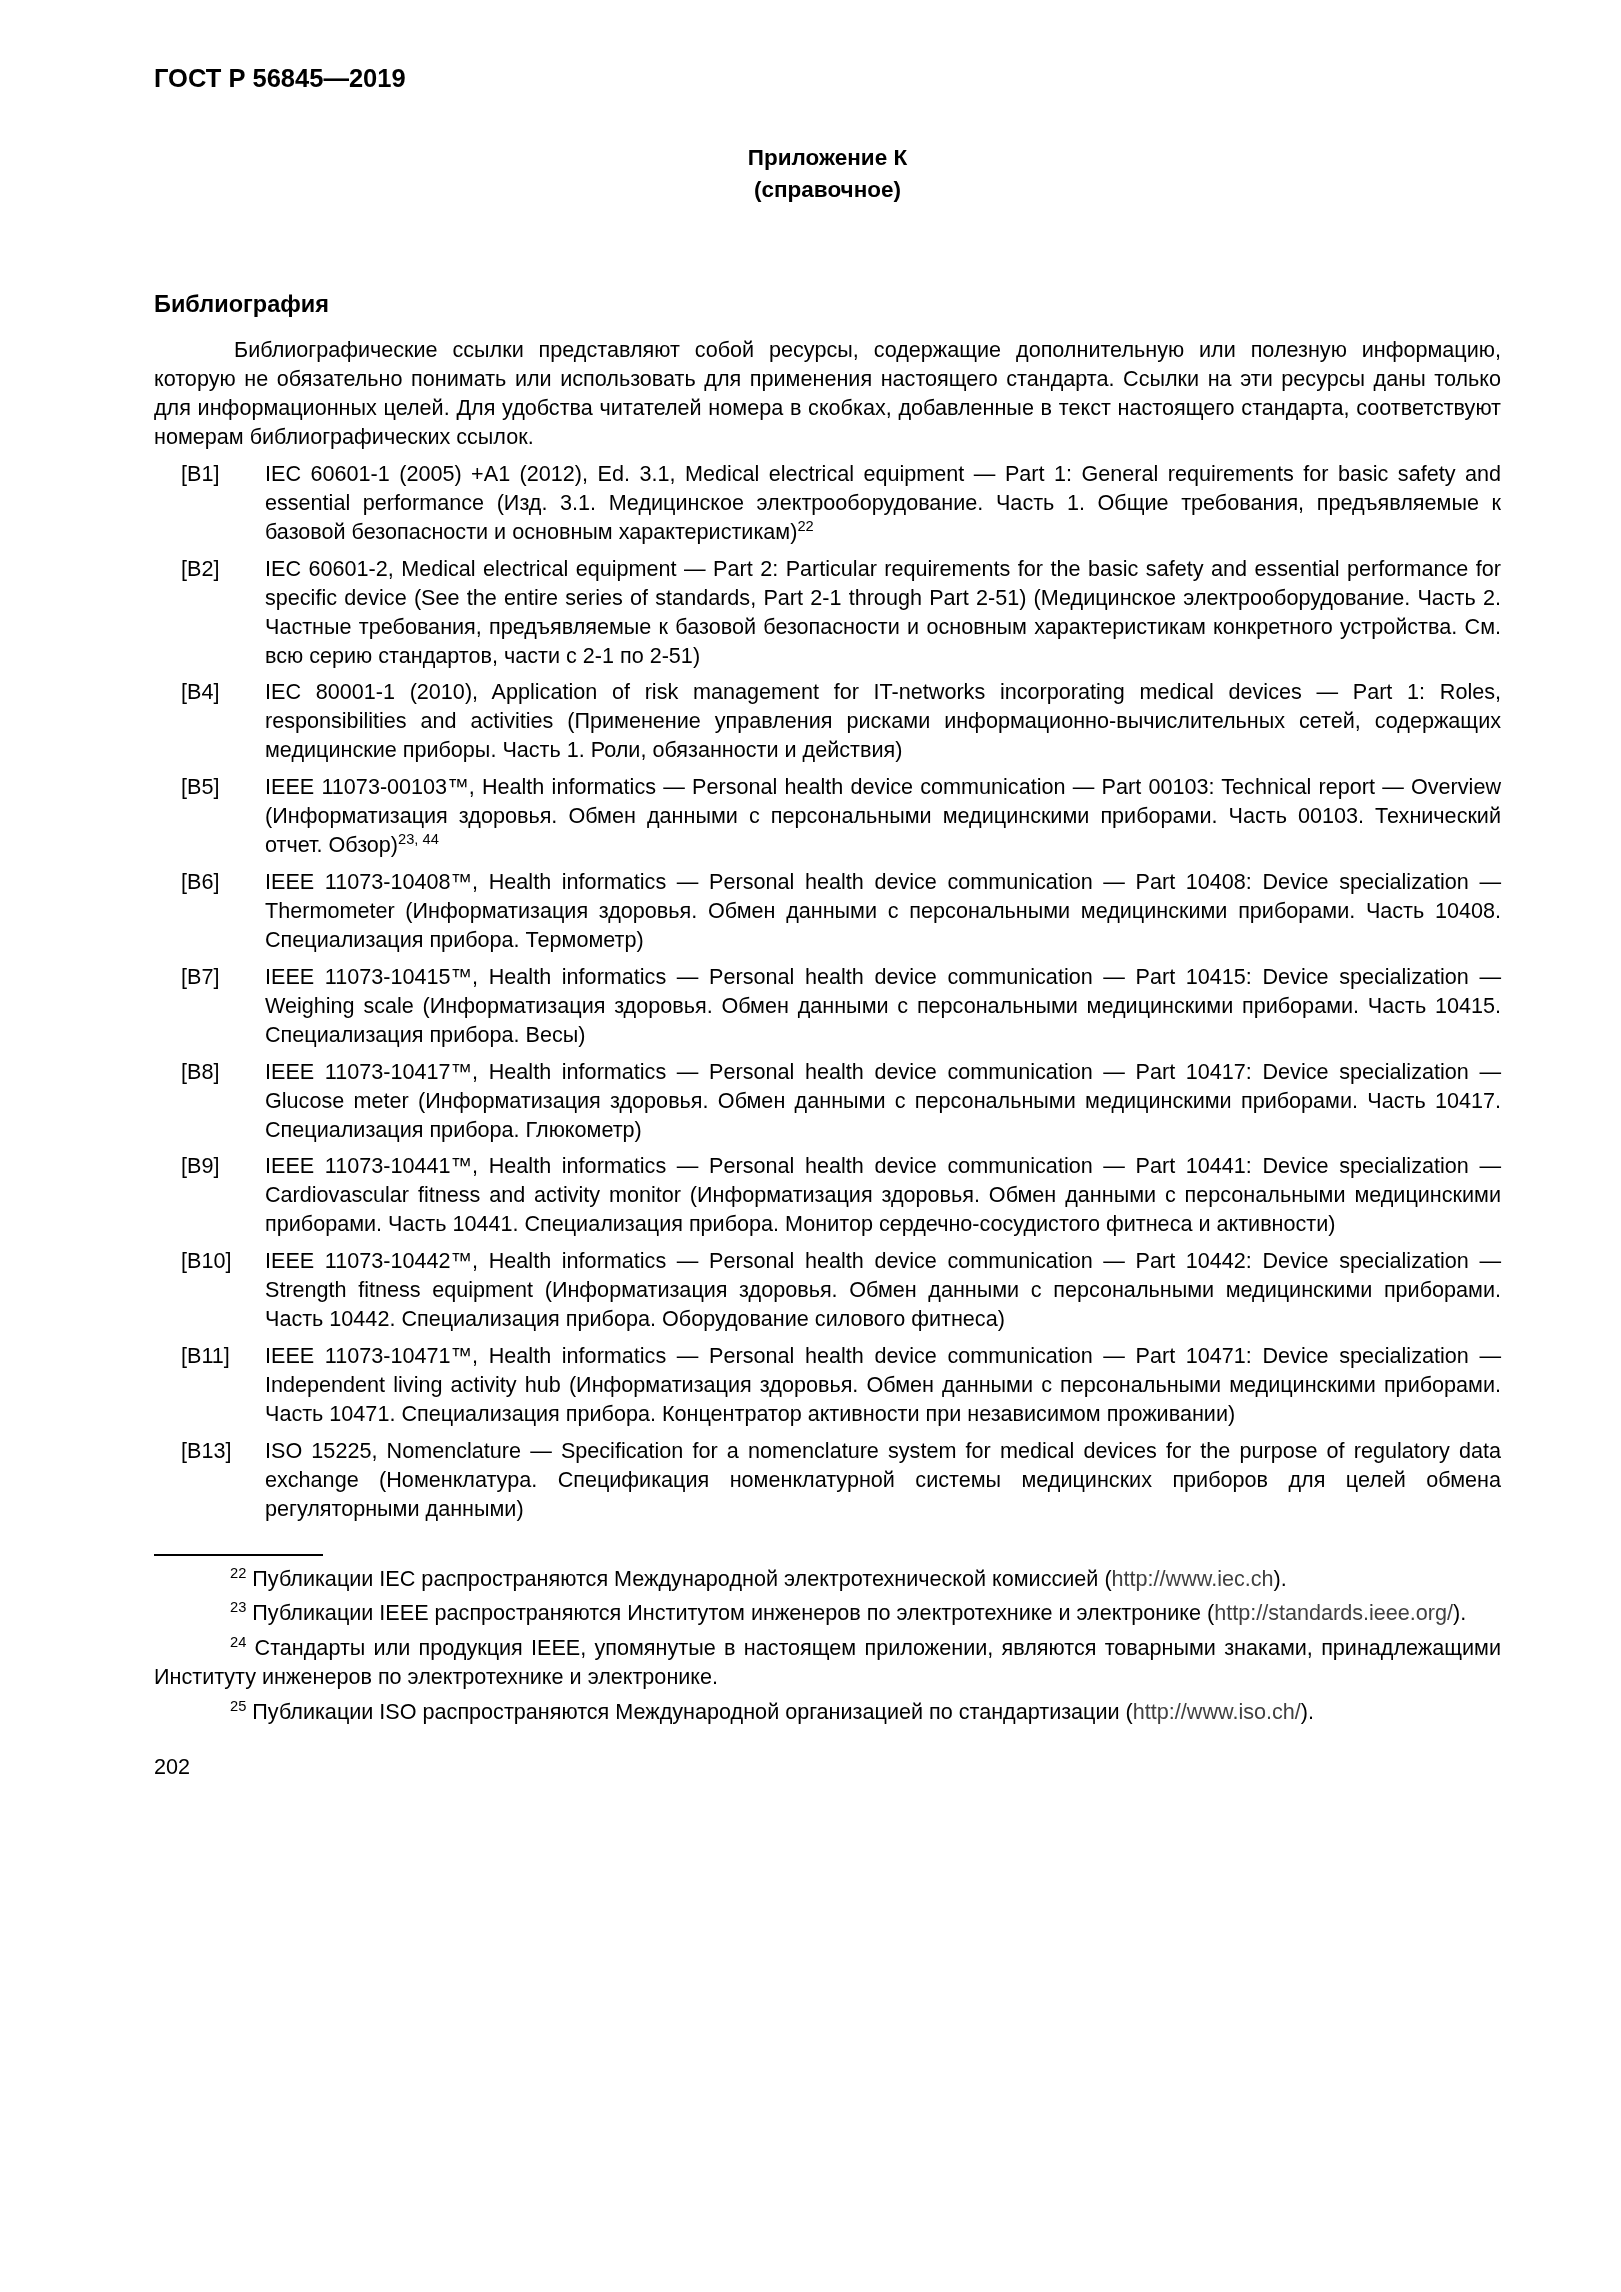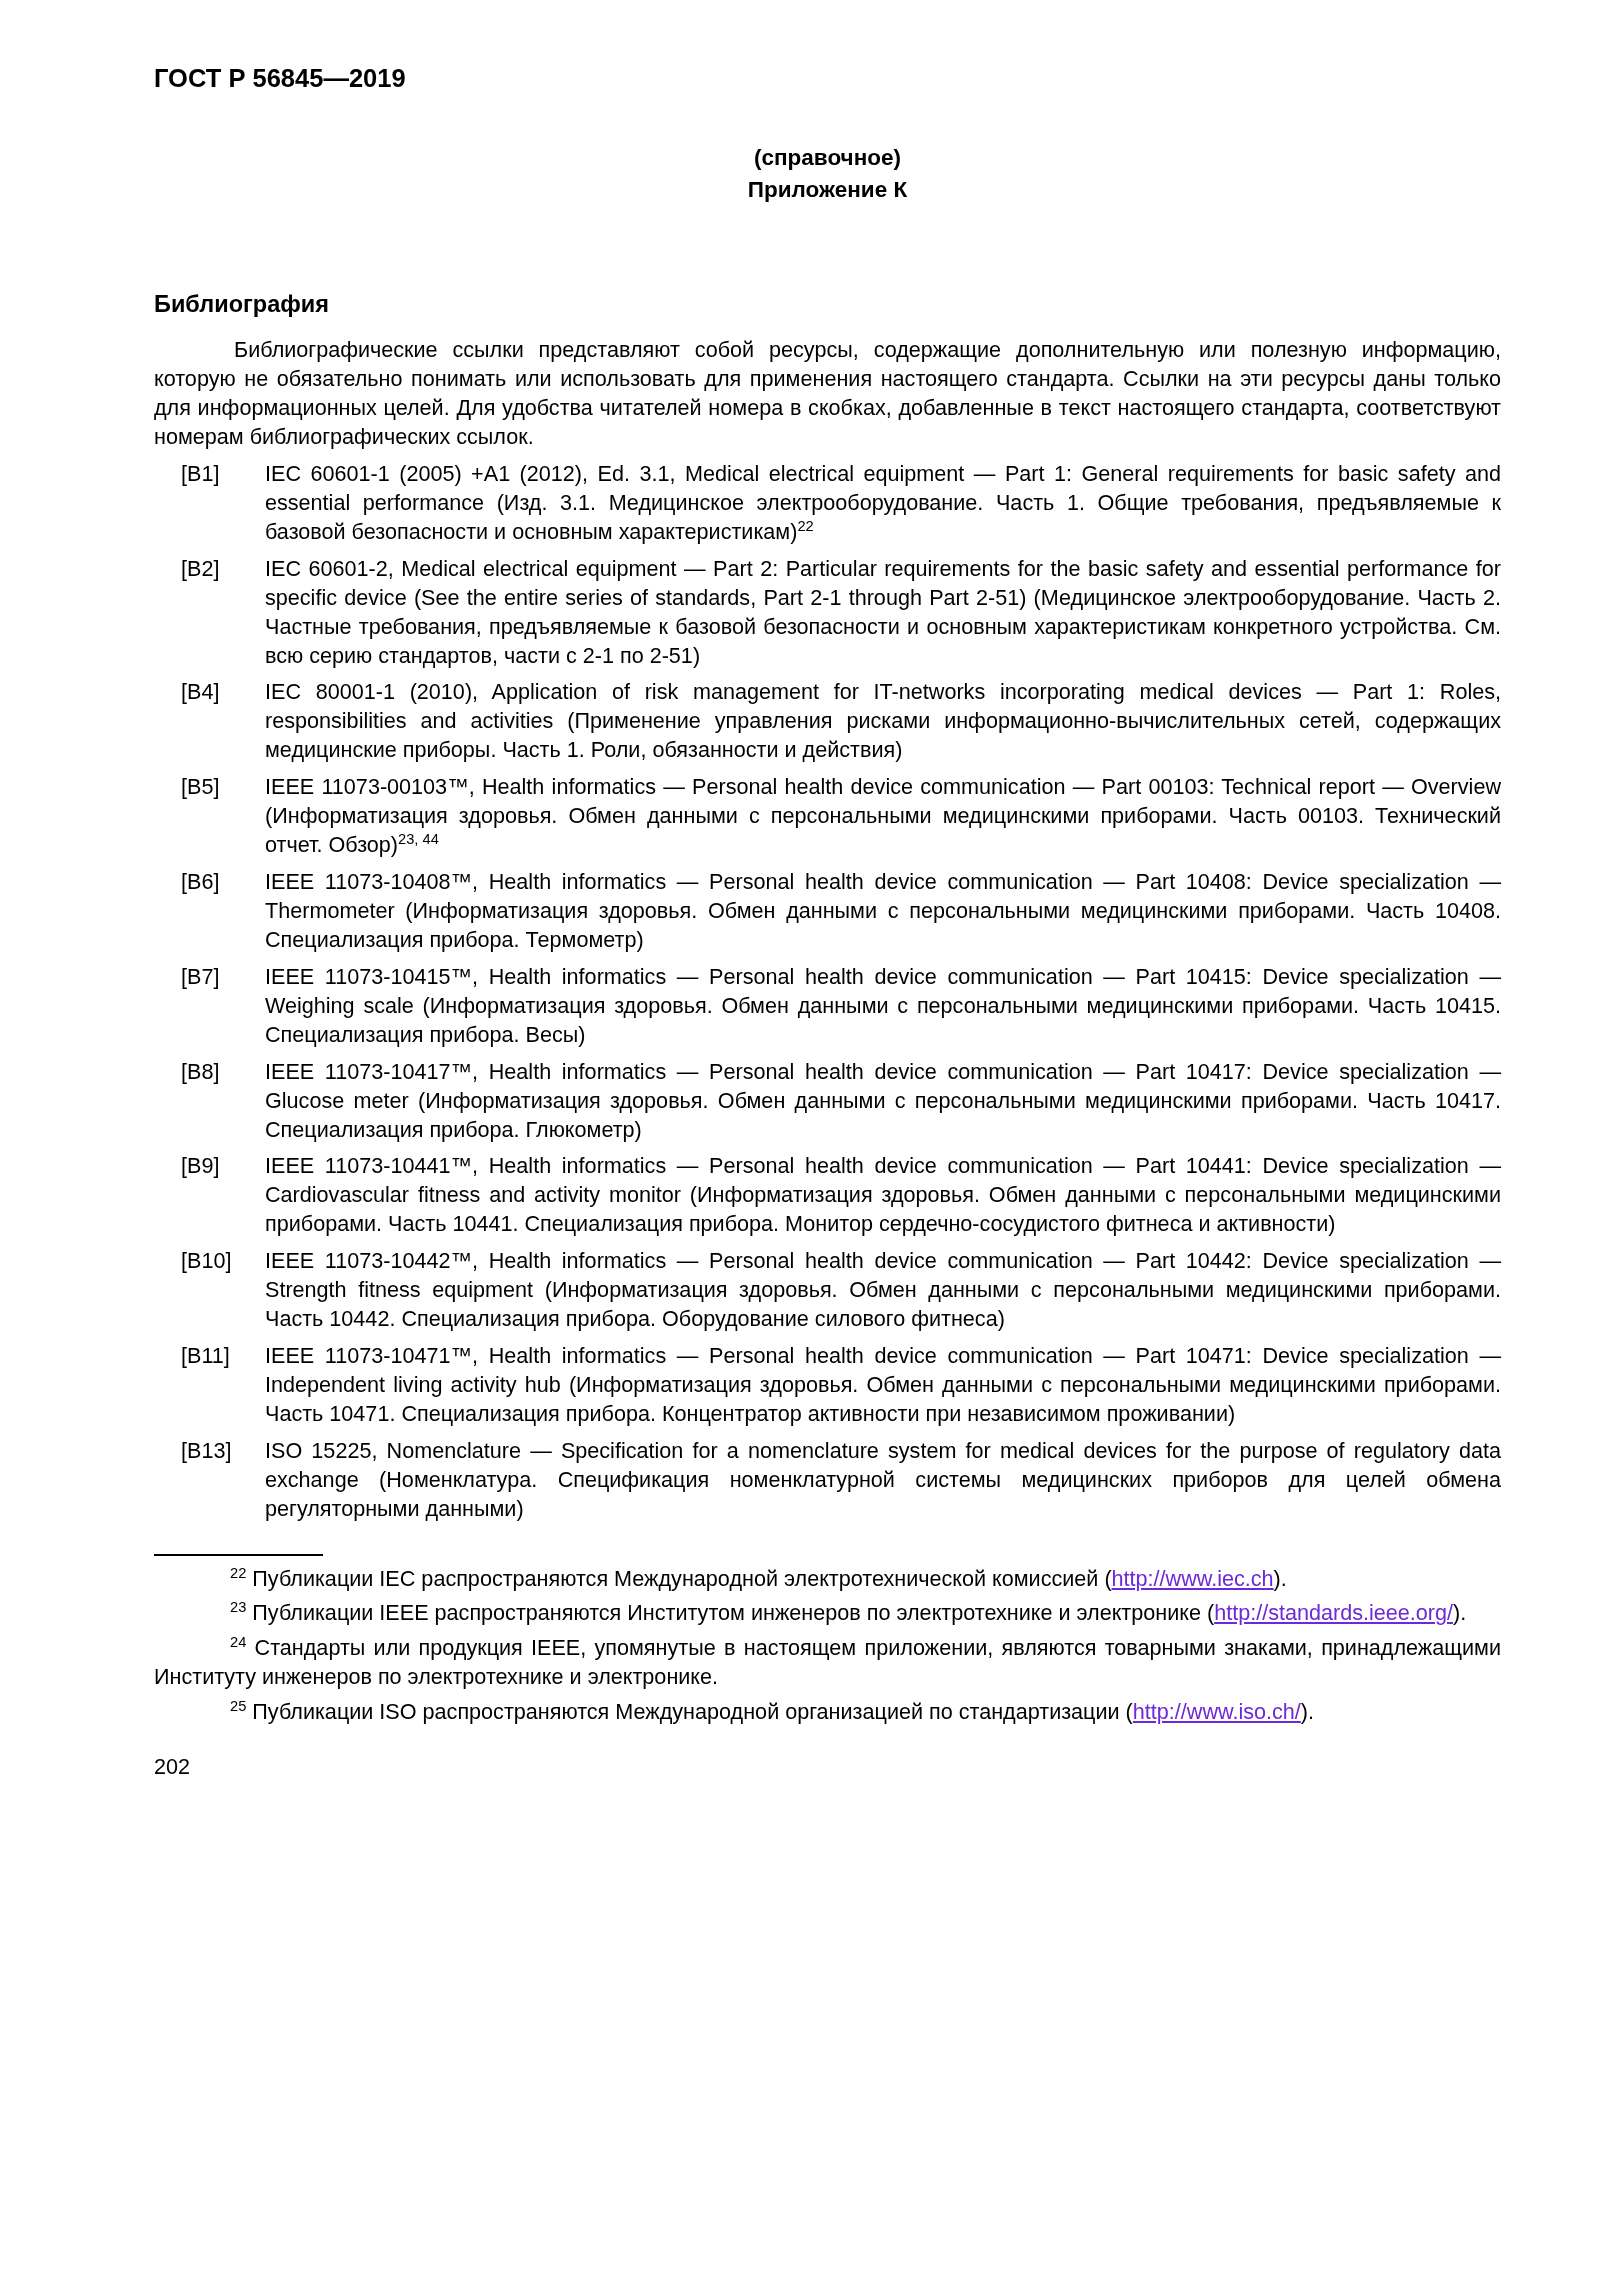--- a/index.html
+++ b/index.html
@@ -64,36 +64,35 @@
     border-top: 2.9px solid #000000;
     margin-top: 31px;
   }
   .footnote {
     text-align: justify;
     text-indent: 76px;
     margin-top: 5.9px;
   }
   .footnote:first-of-type { margin-top: 7.8px; }
   .fn-link {
-    color: #6d28d9;
-    text-decoration: underline;
+    color: #404040;
     word-break: break-all;
   }
   .page-number { margin-top: 25.5px; }
 </style>
 </head>
 <body>
 
 <div class="page">
 
   <div class="doc-code">ГОСТ Р 56845—2019</div>
 
   <div class="annex-head">
+    <div>Приложение К</div>
     <div>(справочное)</div>
-    <div>Приложение К</div>
   </div>
 
   <div class="section-title">Библиография</div>
 
   <p class="intro">Библиографические ссылки представляют собой ресурсы, содержащие дополнительную или полезную информацию, которую не обязательно понимать или использовать для применения настоящего стандарта. Ссылки на эти ресурсы даны только для информационных целей. Для удобства читателей номера в скобках, добавленные в текст настоящего стандарта, соответствуют номерам библиографических ссылок.</p>
 
   <div class="entries">
     <div class="entry"><span class="entry-label">[B1]</span><span>IEC 60601-1 (2005) +A1 (2012), Ed. 3.1, Medical electrical equipment — Part 1: General requirements for basic safety and essential performance (Изд. 3.1. Медицинское электрооборудование. Часть 1. Общие требования, предъявляемые к базовой безопасности и основным характеристикам)</span><sup class="note-ref">22</sup></div>
     <div class="entry"><span class="entry-label">[B2]</span><span>IEC 60601-2, Medical electrical equipment — Part 2: Particular requirements for the basic safety and essential performance for specific device (See the entire series of standards, Part 2-1 through Part 2-51) (Медицинское электрооборудование. Часть 2. Частные требования, предъявляемые к базовой безопасности и основным характеристикам конкретного устройства. См. всю серию стандартов, части с 2-1 по 2-51)</span></div>
     <div class="entry"><span class="entry-label">[B4]</span><span>IEC 80001-1 (2010), Application of risk management for IT-networks incorporating medical devices — Part 1: Roles, responsibilities and activities (Применение управления рисками информационно-вычислительных сетей, содержащих медицинские приборы. Часть 1. Роли, обязанности и действия)</span></div>

